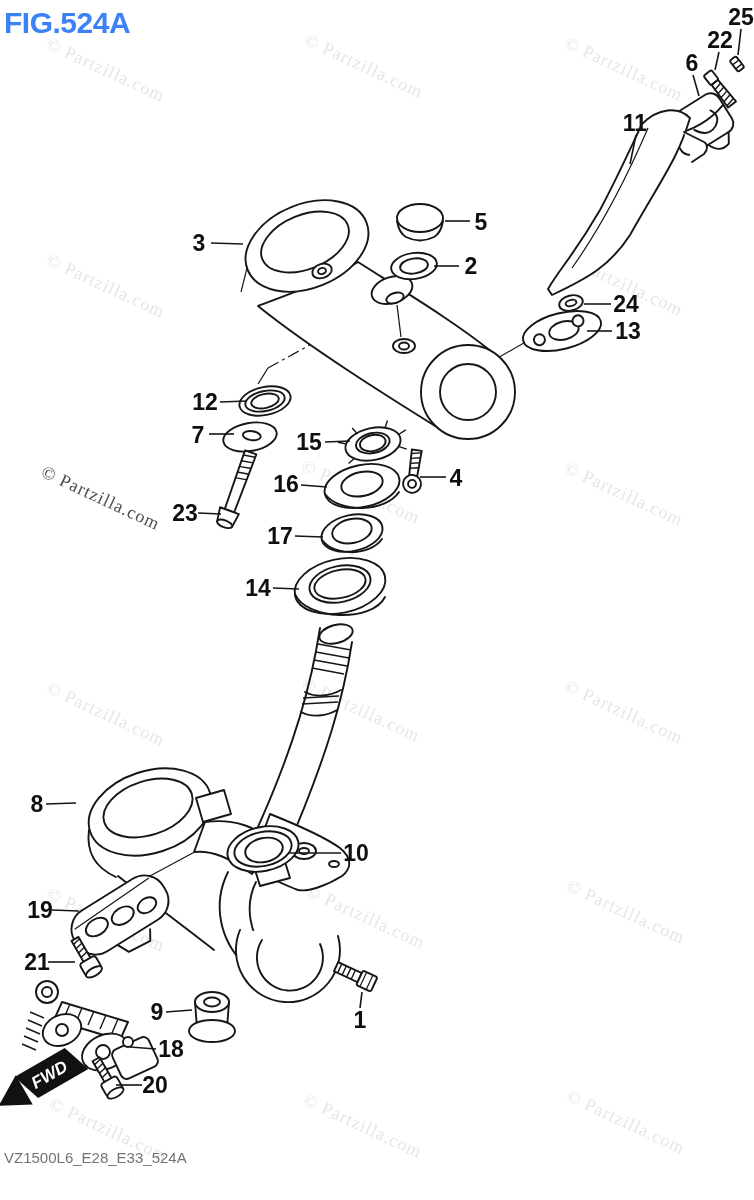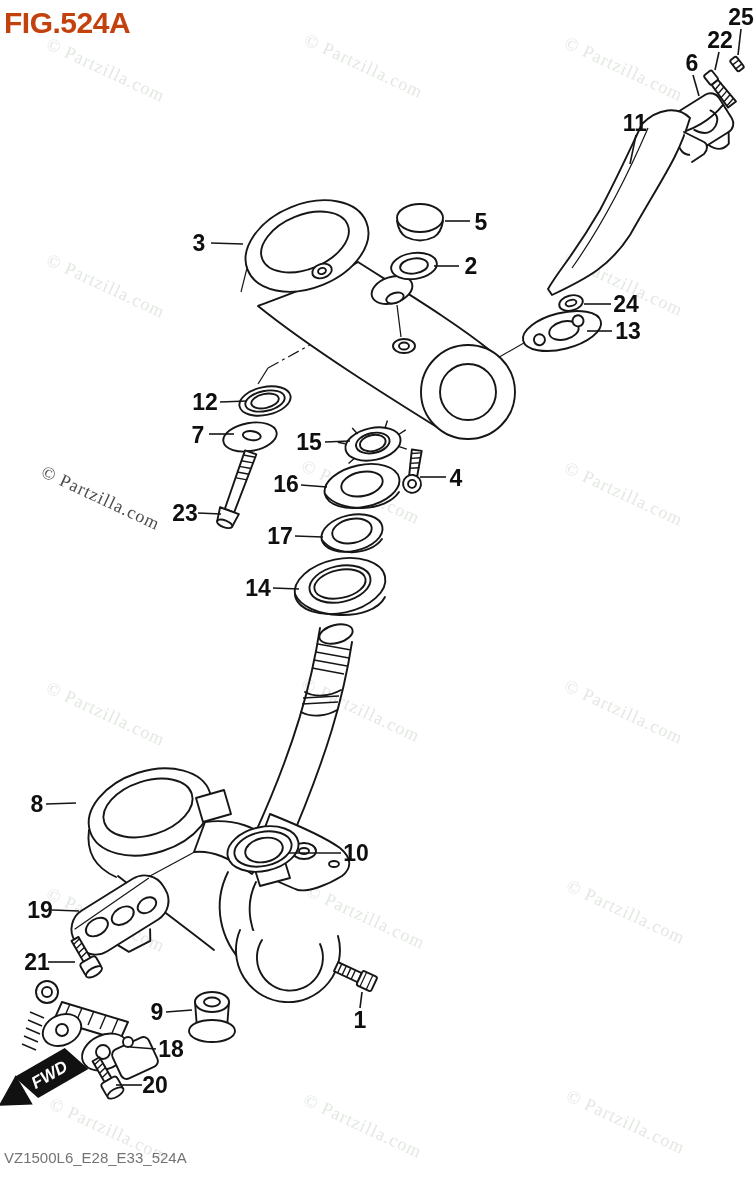--- a/index.html
+++ b/index.html
@@ -1,19 +1,19 @@
 <!DOCTYPE html>
 <html><head>
 <meta charset="utf-8">
 <style>
   html,body{margin:0;padding:0;background:#ffffff;}
   #page{position:relative;width:754px;height:1200px;background:#fff;overflow:hidden;
         font-family:"Liberation Sans", sans-serif;}
   #fig-title{position:absolute;left:4px;top:6px;font-size:30px;font-weight:800;
-             letter-spacing:-0.5px;color:#c2410c;}
+             letter-spacing:-0.5px;color:#3b82f6;}
   #footer{position:absolute;left:4px;top:1146px;color:#737373;font-size:15px;line-height:1.65;}
   svg{position:absolute;left:0;top:0;}
   .part{fill:#ffffff;stroke:#161616;stroke-width:1.9;stroke-linejoin:round;stroke-linecap:round;}
   .ln{fill:none;stroke:#161616;stroke-width:1.9;stroke-linejoin:round;stroke-linecap:round;}
   .thin{fill:none;stroke:#161616;stroke-width:1.2;}
   .tick{stroke:#161616;stroke-width:1.4;}
   .leader{stroke:#161616;stroke-width:1.6;}
   .callout-num{font-family:"Liberation Sans",sans-serif;font-size:23px;font-weight:bold;
                fill:#0f0f0f;text-anchor:middle;dominant-baseline:central;}
   .wm{font-family:"Liberation Serif",serif;font-size:18px;letter-spacing:1px;}

